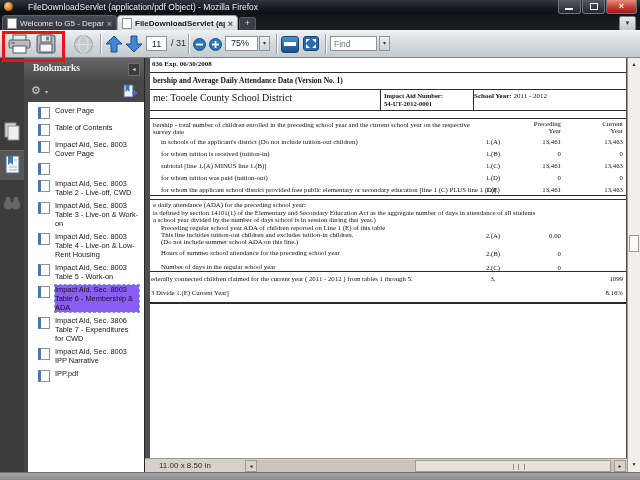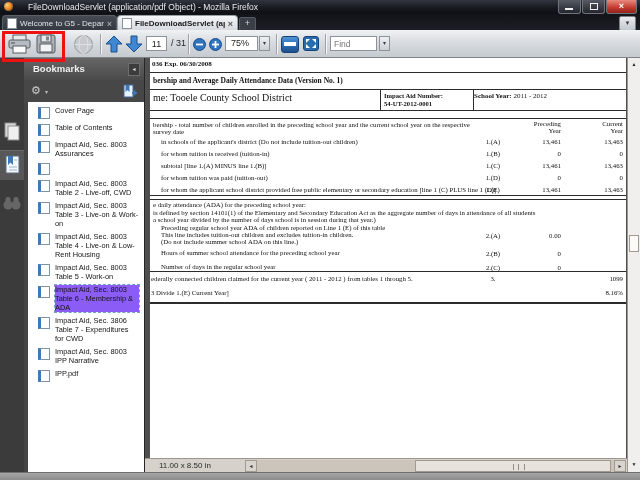--- a/index.html
+++ b/index.html
@@ -63,21 +63,21 @@
     border:1px solid #184474;position:absolute;}
   
   .iconstrip{position:absolute;left:0;top:58px;width:24px;height:414px;background:#3b3b3b;}
   .strip-ic{position:absolute;left:0;width:24px;text-align:center;}
   .bm-tile{position:absolute;left:0;top:92px;width:24px;height:30px;background:#575757;
     box-shadow:inset 0 1px 0 #6a6a6a;}
   .panel{position:absolute;left:24px;top:58px;width:121px;height:414px;background:#454545;
     border-right:1px solid #262626;box-sizing:border-box;}
   .panel-head{position:absolute;left:0;top:0;width:100%;height:22px;
     background:linear-gradient(180deg,#666,#4a4a4a);}
-  .panel-title{position:absolute;left:9px;top:5px;font-size:9.5px;font-weight:bold;color:#f0f0f0;}
+  .panel-title{position:absolute;left:9px;top:5px;font-size:9.5px;font-weight:bold;color:#f0f0f0;font-family:Liberation Serif, serif;}
   .collapse-btn{position:absolute;right:4px;top:5px;width:10px;height:11px;background:#3c3c3c;
     border:1px solid #6e6e6e;color:#ddd;font-size:5px;text-align:center;line-height:10px;}
   .panel-tools{position:absolute;left:0;top:22px;width:100%;height:22px;background:#474747;}
   .gear{position:absolute;left:7px;top:3px;color:#cccccc;font-size:11px;line-height:14px;}
   .gear-dd{position:absolute;left:21px;top:8px;color:#bbb;font-size:6px;}
   .addbm{position:absolute;right:7px;top:4px;}
   .bmlist{position:absolute;left:4px;top:44px;width:116px;height:370px;background:#fff;
     overflow:hidden;}
   .bm-item{display:flex;align-items:flex-start;margin:4px 0 0 0;cursor:default;}
   .bm-page{flex:none;width:8px;height:10px;background:#fff;border:1px solid #7d93a8;
@@ -292,21 +292,21 @@
         <div class="bm-item">
           <span class="bm-page"></span>
           <span class="bm-label">Cover Page</span>
         </div>
         <div class="bm-item">
           <span class="bm-page"></span>
           <span class="bm-label">Table of Contents</span>
         </div>
         <div class="bm-item">
           <span class="bm-page"></span>
-          <span class="bm-label">Impact Aid, Sec. 8003 Assurances</span>
+          <span class="bm-label">Impact Aid, Sec. 8003 Cover Page</span>
         </div>
         <div class="bm-item">
           <span class="bm-page"></span>
         </div>
         <div class="bm-item">
           <span class="bm-page"></span>
           <span class="bm-label">Impact Aid, Sec. 8003 Table 2 - Live-off, CWD</span>
         </div>
         <div class="bm-item">
           <span class="bm-page"></span>

